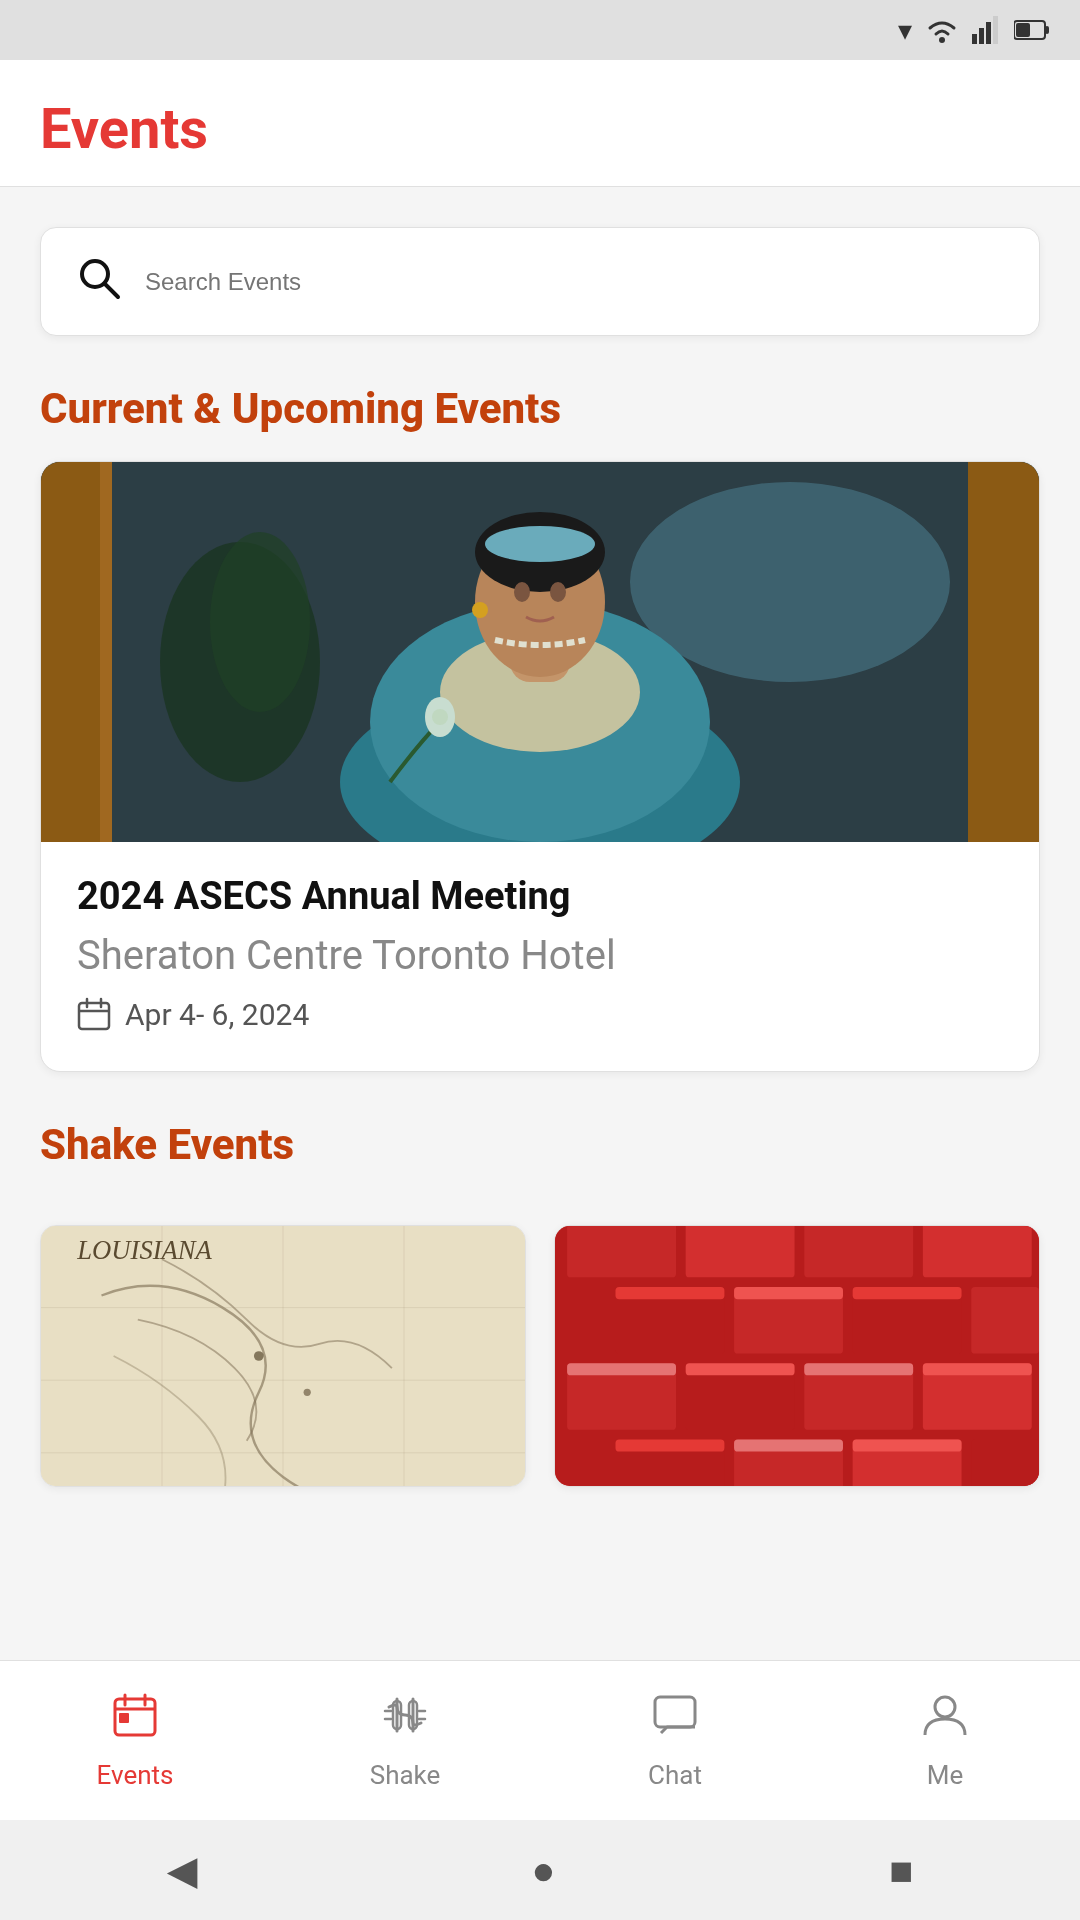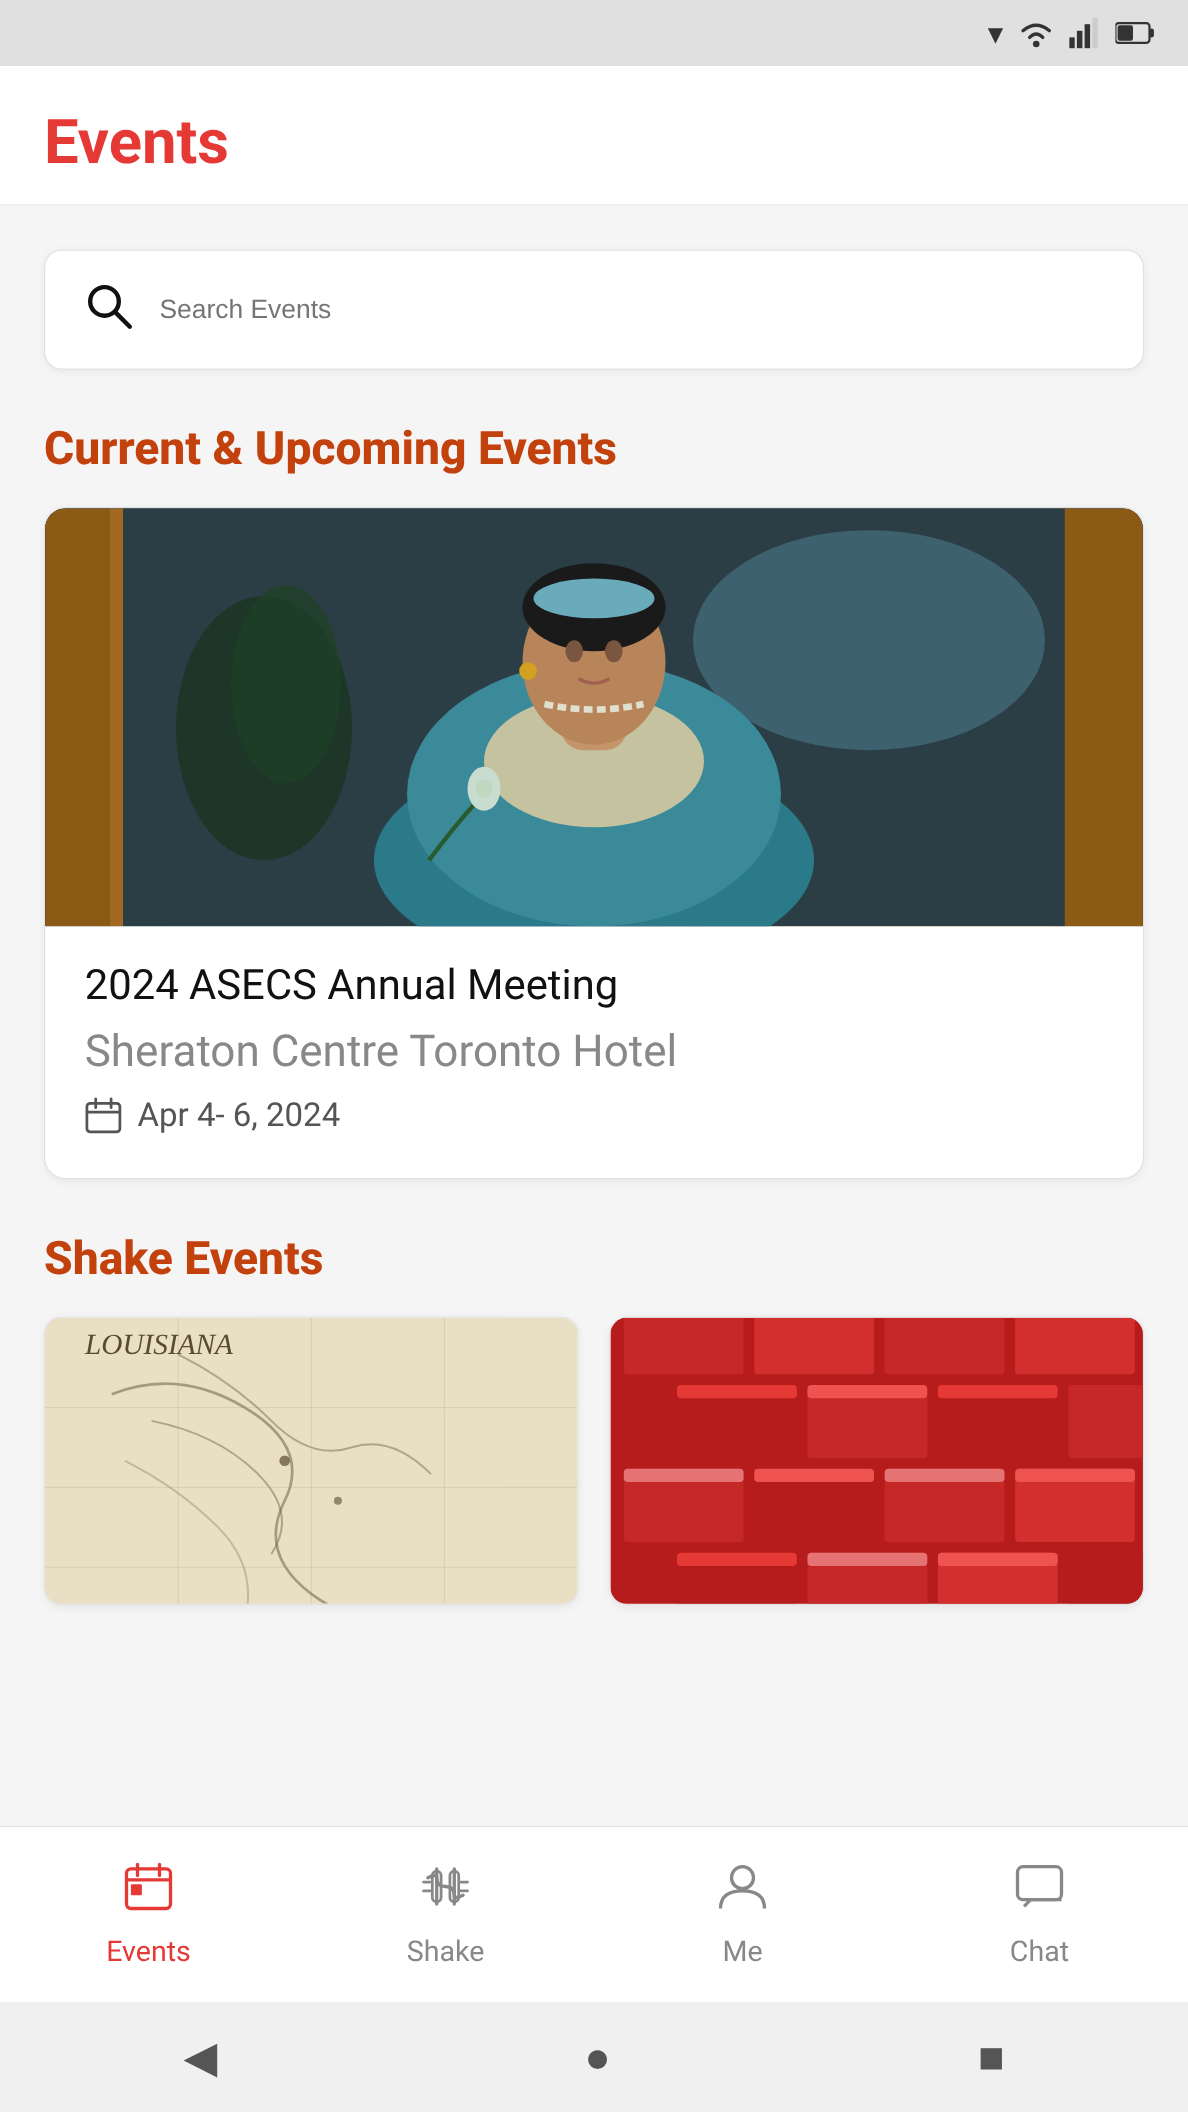--- a/index.html
+++ b/index.html
@@ -92,21 +92,21 @@
       border: 1px solid #e0e0e0;
       overflow: hidden;
       margin-bottom: 48px;
       box-shadow: 0 2px 8px rgba(0,0,0,0.06);
     }
     .event-card-info {
       padding: 32px 36px 32px 36px;
     }
     .event-card-title {
       font-size: 38px;
-      font-weight: 400;
+      font-weight: 700;
       color: #111;
       margin-bottom: 14px;
     }
     .event-card-location {
       font-size: 40px;
       color: #888;
       margin-bottom: 18px;
     }
     .event-card-date {
       display: flex;
@@ -124,20 +124,21 @@
       display: grid;
       grid-template-columns: 1fr 1fr;
       gap: 28px;
     }
     .past-event-card {
       background: #ffffff;
       border-radius: 16px;
       overflow: hidden;
       border: 1px solid #e0e0e0;
       box-shadow: 0 2px 8px rgba(0,0,0,0.06);
+      margin-top: 28px;
     }
 
     
     .portrait-bg {
       width: 100%;
       height: 380px;
       background: linear-gradient(160deg, #3a5a6a 0%, #2c4a5a 40%, #4a6a7a 70%, #8B6914 90%);
       position: relative;
       display: flex;
       align-items: center;
@@ -433,35 +434,35 @@
         <rect x="12" y="10" width="8" height="28" rx="4" fill="none" stroke="#888" stroke-width="2.5"></rect>
         <rect x="28" y="10" width="8" height="28" rx="4" fill="none" stroke="#888" stroke-width="2.5"></rect>
       </svg>
     </span>
     <span class="nav-label">Shake</span>
   </div>
 
   <div class="nav-item">
     <span class="nav-icon">
       <svg width="48" height="48" viewBox="0 0 48 48">
-        <circle cx="24" cy="16" r="10" fill="none" stroke="#888" stroke-width="3"></circle>
-        <path d="M 4 44 Q 4 28 24 28 Q 44 28 44 44" stroke="#888" stroke-width="3" fill="none"></path>
+        <rect x="4" y="6" width="40" height="30" rx="5" fill="none" stroke="#888" stroke-width="3"></rect>
+        <path d="M 10 42 L 16 36 L 44 36" stroke="#888" stroke-width="3" fill="none" stroke-linejoin="round"></path>
       </svg>
     </span>
-    <span class="nav-label">Me</span>
+    <span class="nav-label">Chat</span>
   </div>
 
   <div class="nav-item">
     <span class="nav-icon">
       <svg width="48" height="48" viewBox="0 0 48 48">
-        <rect x="4" y="6" width="40" height="30" rx="5" fill="none" stroke="#888" stroke-width="3"></rect>
-        <path d="M 10 42 L 16 36 L 44 36" stroke="#888" stroke-width="3" fill="none" stroke-linejoin="round"></path>
+        <circle cx="24" cy="16" r="10" fill="none" stroke="#888" stroke-width="3"></circle>
+        <path d="M 4 44 Q 4 28 24 28 Q 44 28 44 44" stroke="#888" stroke-width="3" fill="none"></path>
       </svg>
     </span>
-    <span class="nav-label">Chat</span>
+    <span class="nav-label">Me</span>
   </div>
 </div>
 
 <div class="android-nav">
   <span class="android-nav-btn">◀</span>
   <span class="android-nav-btn">●</span>
   <span class="android-nav-btn">■</span>
 </div>
 
 </body></html>

